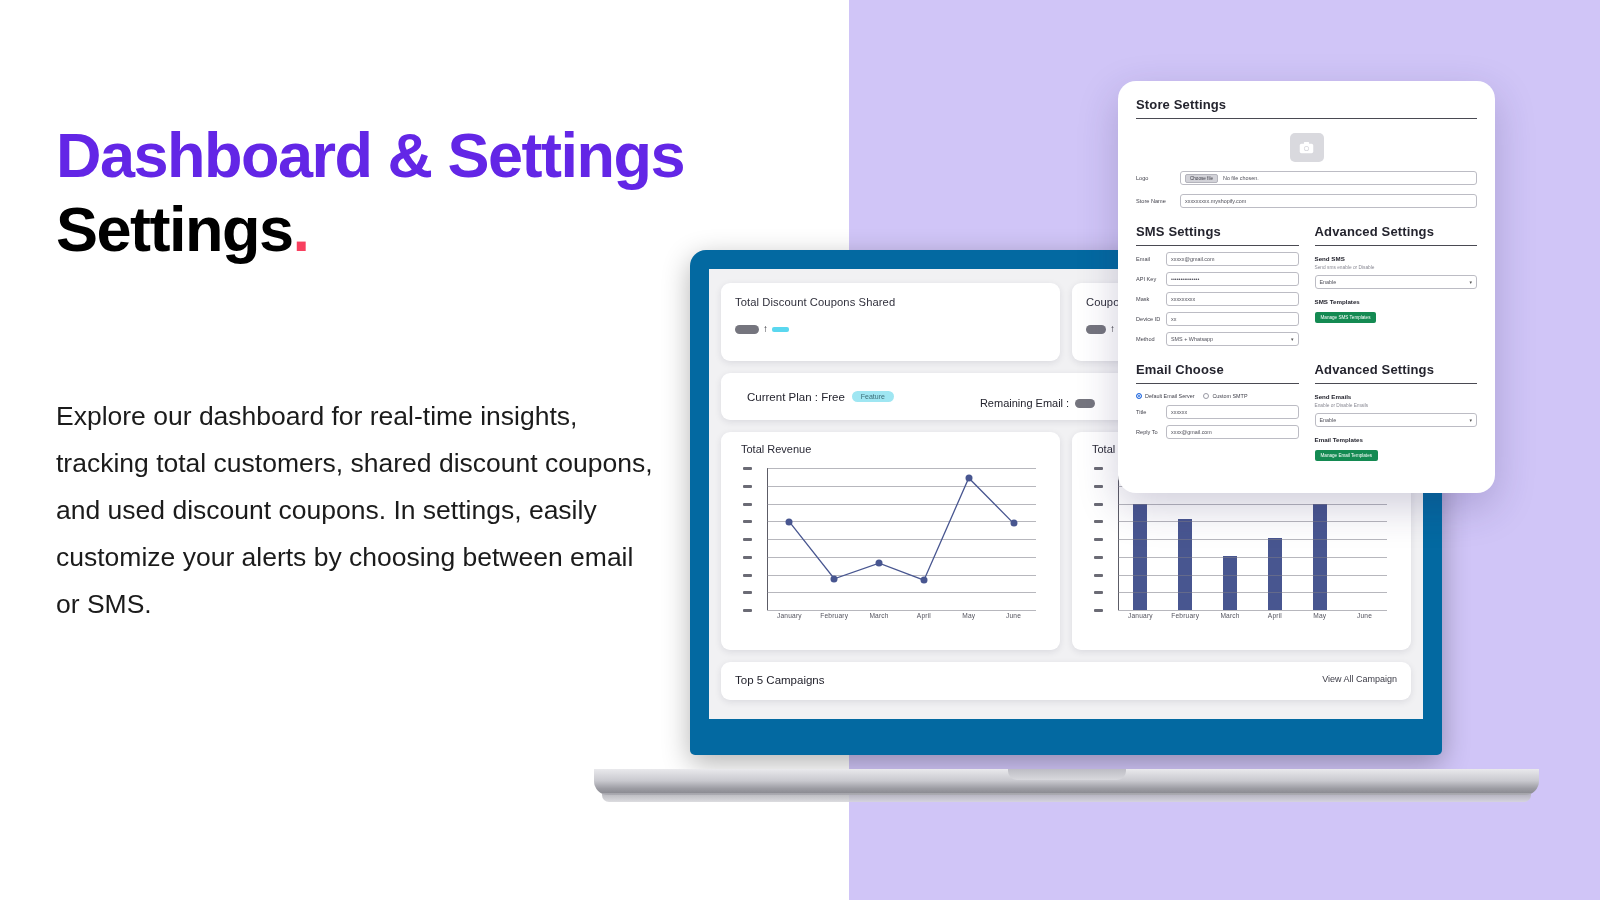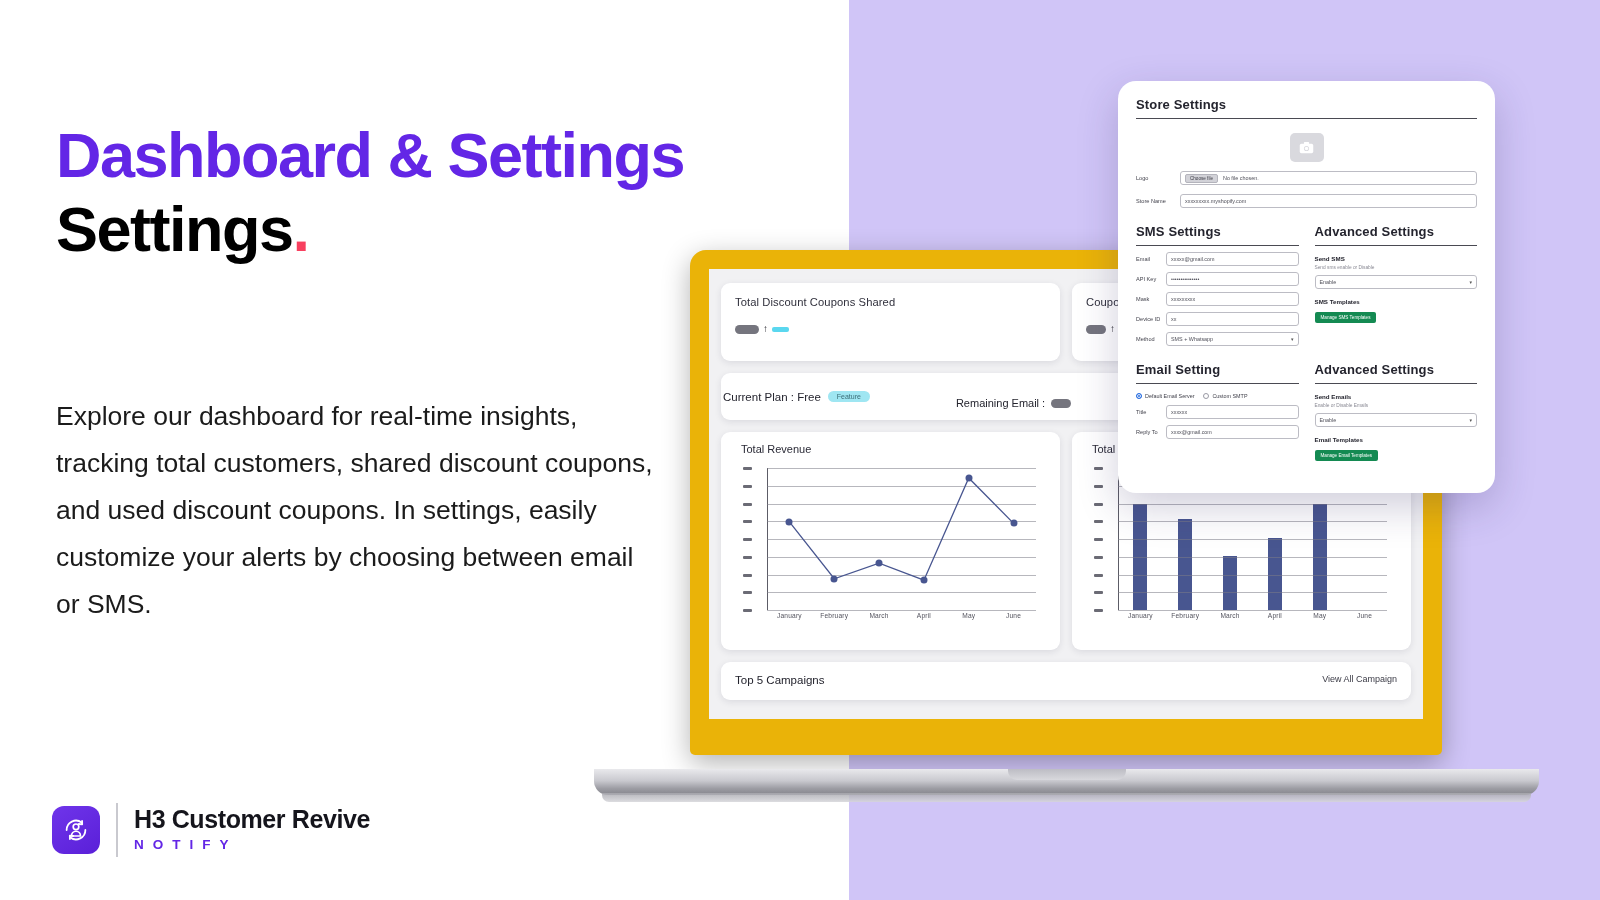--- a/index.html
+++ b/index.html
@@ -58,21 +58,21 @@
   }
   .brand-sub{
     font-size:13.5px; font-weight:800; color:#6326e6;
     letter-spacing:9px; line-height:20px; margin-top:2px;
   }
 
   
   .laptop{ position:absolute; left:594px; top:250px; width:945px; height:545px; }
   .laptop-lid{
     position:absolute; left:96px; top:0; width:752px; height:505px;
-    background:#eab308; border-radius:16px 16px 5px 5px;
+    background:#0369a1; border-radius:16px 16px 5px 5px;
     box-shadow:0 8px 28px rgba(0,0,0,.30);
   }
   .laptop-screen{
     position:absolute; left:19px; top:19px; right:19px; bottom:36px;
     background:#f1f1f3; overflow:hidden;
   }
   .laptop-base{
     position:absolute; left:0; bottom:0; width:945px; height:26px;
     background:linear-gradient(180deg,#e9e9ec 0%,#c9c9cf 45%,#9c9ca3 75%,#85858c 100%);
     border-radius:0 0 14px 14px;
@@ -106,21 +106,21 @@
   }
   .blur-pill.sm{ width:20px; }
   .arrow-up{ font-size:10px; color:#1a1a22; line-height:1; }
   .tiny-cyan{
     display:inline-block; width:17px; height:5px; background:#5ad7ef; border-radius:2px;
     filter:blur(.6px);
   }
   .tiny-dark{ font-size:8.5px; color:#222; letter-spacing:1px; }
 
   .plan-card{
-    margin-top:12px; padding:11px 2px; display:flex; align-items:center;
+    margin-top:12px; padding:11px 26px; display:flex; align-items:center;
   }
   .plan-text{ font-size:11.5px; color:#24242e; font-weight:500; }
   .plan-badge{
     display:inline-block; margin-left:7px; padding:2px 9px; border-radius:9px;
     background:#9fe6f2; font-size:7px; color:#3c6d77; filter:blur(.5px);
   }
   .plan-right{ margin-left:86px; font-size:11px; color:#24242e; font-weight:500;
     display:flex; align-items:center; gap:6px;margin-top:13px; }
 
   .chart-row{ display:flex; gap:12px; margin-top:12px; }
@@ -220,37 +220,20 @@
 
 <div class="left-col">
 
   <div class="headline">
     <span class="l1">Dashboard &amp; Settings</span>
     <span class="l2"><span>Settings</span><span class="dot">.</span></span>
   </div>
 
   <p class="body-copy">Explore our dashboard for real-time insights, tracking total customers, shared discount coupons, and used discount coupons. In settings, easily customize your alerts by choosing between email or SMS.</p>
 
-  <div class="brand">
-    <div class="brand-mark">
-      <svg width="30" height="30" viewBox="0 0 32 32" fill="none">
-        <path d="M6 16a10 10 0 0 1 16-8" stroke="#fff" stroke-width="1.9" stroke-linecap="round"></path>
-        <path d="M26 16a10 10 0 0 1-16 8" stroke="#fff" stroke-width="1.9" stroke-linecap="round"></path>
-        <path d="M22.5 6.4 22.6 10l-3.6-.4" stroke="#fff" stroke-width="1.9" stroke-linecap="round" stroke-linejoin="round"></path>
-        <path d="M9.5 25.6 9.4 22l3.6.4" stroke="#fff" stroke-width="1.9" stroke-linecap="round" stroke-linejoin="round"></path>
-        <circle cx="16" cy="12.6" r="3" stroke="#fff" stroke-width="1.8"></circle>
-        <path d="M11.2 22.4c0-2.9 2.1-5.1 4.8-5.1s4.8 2.2 4.8 5.1z" stroke="#fff" stroke-width="1.8" stroke-linejoin="round"></path>
-      </svg>
-    </div>
-    <div class="brand-divider"></div>
-    <div class="brand-text">
-      <div class="brand-name">H3 Customer Revive</div>
-      <div class="brand-sub">NOTIFY</div>
-    </div>
-  </div>
 </div>
 
 <div class="laptop">
   <div class="laptop-lid">
     <div class="laptop-screen">
 
       <div class="dash">
 
         <div class="stat-row">
           <div class="card stat-card">
@@ -470,21 +453,21 @@
         </div>
         <div class="adv-label">SMS Templates</div>
         <div class="green-btn">Manage SMS Templates</div>
       </div>
 
     </div>
 
     <div class="cols">
 
       <div class="col">
-        <div class="sec-title">Email Setting</div>
+        <div class="sec-title">Email Choose</div>
         <div class="half-rule"></div>
         <div class="radio-row">
           <span class="radio">
             <span class="dot-r on"></span>
             <span>Default Email Server</span>
           </span>
           <span class="radio">
             <span class="dot-r"></span>
             <span>Custom SMTP</span>
           </span>

